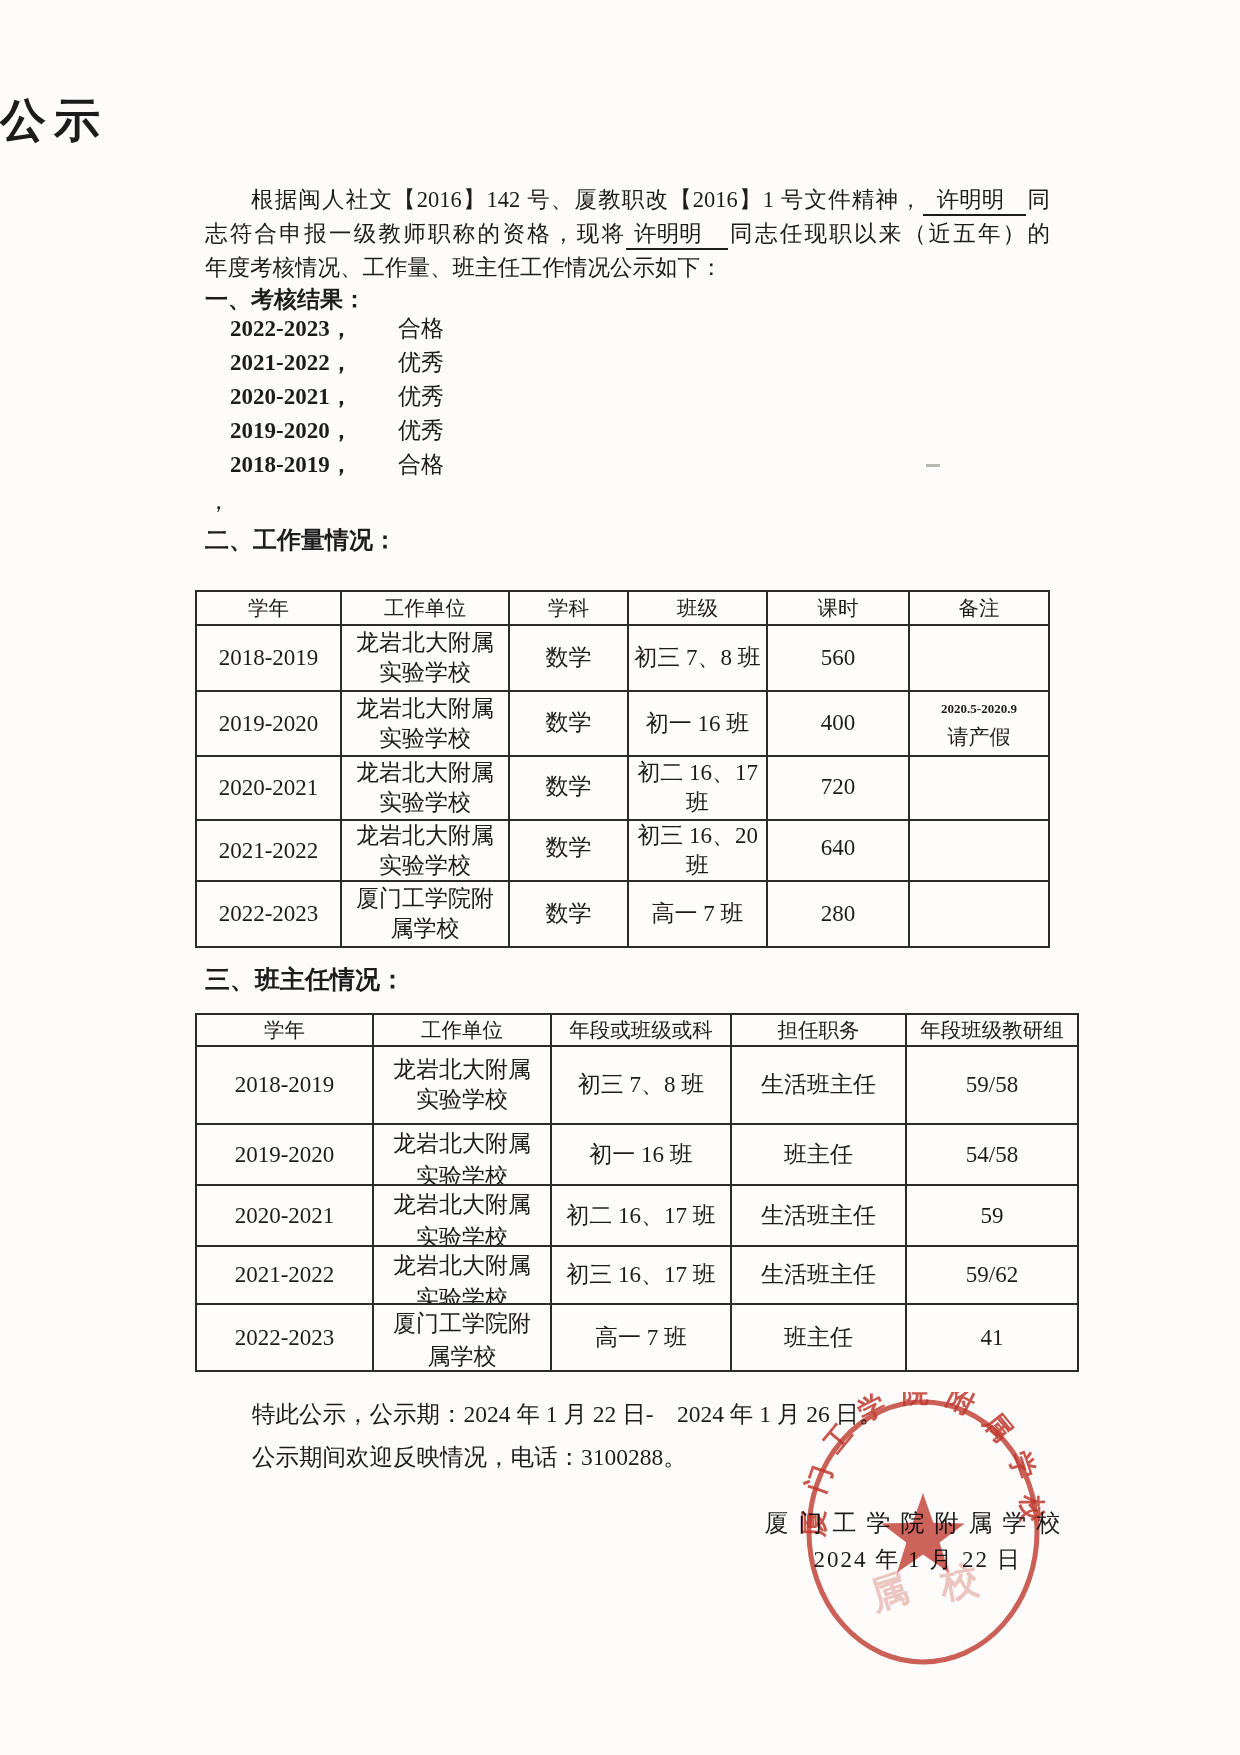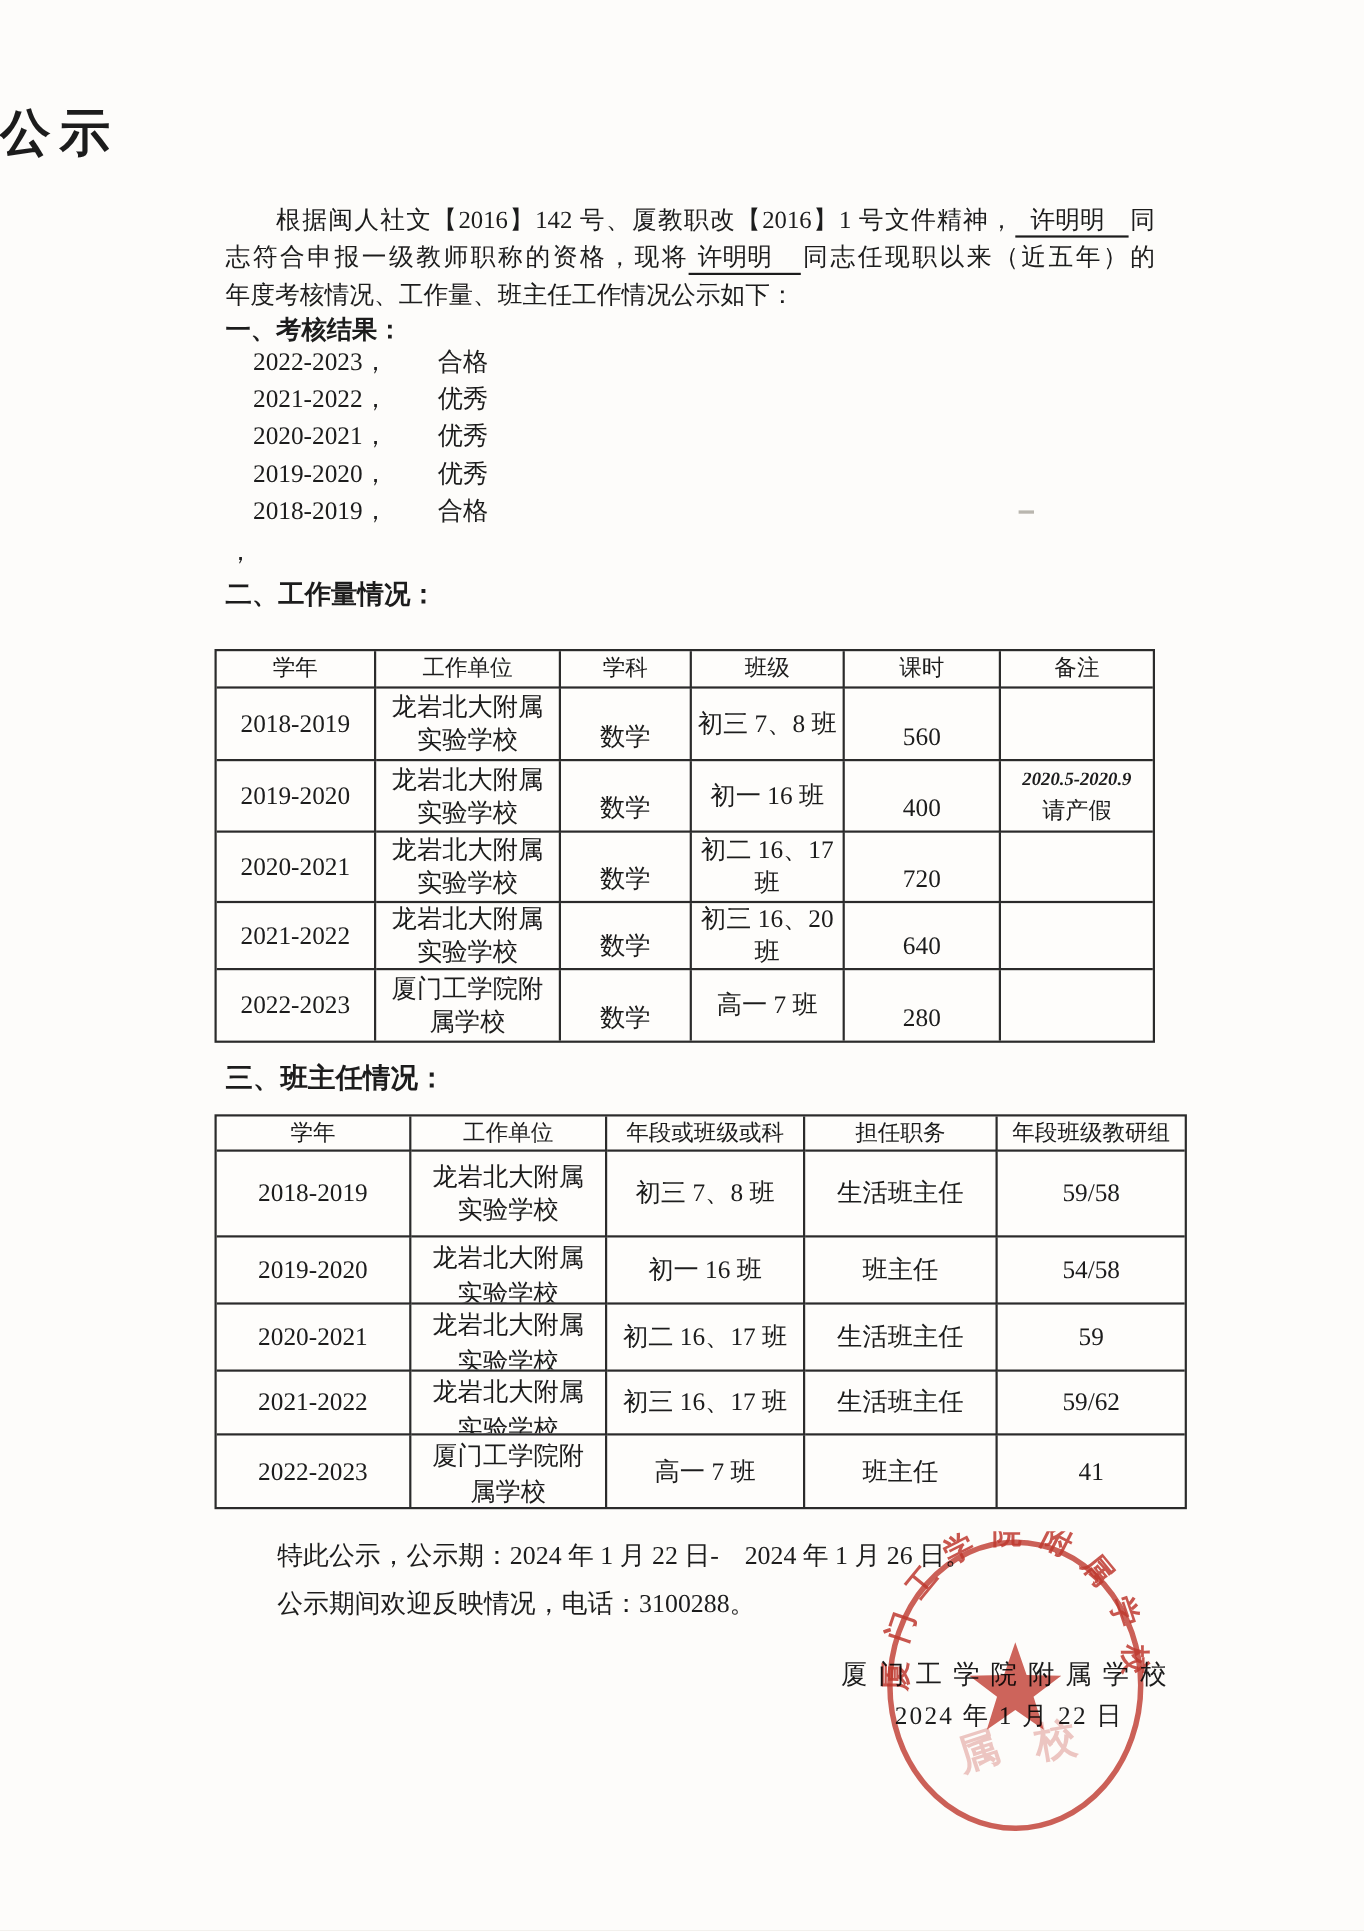--- a/index.html
+++ b/index.html
@@ -18,44 +18,44 @@
   .iline2{top:217px;}
   .iline3{top:251px;}
   .uname{
     display:inline-block;border-bottom:2px solid #1c1c1c;
     padding:0 22px 1px 14px;line-height:26px;text-indent:0;
   }
   .h-bold{font-family:"Liberation Sans","DejaVu Sans",sans-serif;font-weight:700;}
   .sec-h1{left:205px;top:284px;font-size:23px;}
   .list{left:230px;top:312px;font-size:23px;}
   .list .row{height:34px;line-height:34px;}
-  .list .yr{font-weight:400;display:inline-block;min-width:128px;}
+  .list .yr{font-weight:700;display:inline-block;min-width:128px;}
   .list .res{margin-left:40px;}
   .stray{left:207px;top:486px;font-size:23px;}
   .sec-h2{left:205px;top:524px;font-size:24px;}
   .sec-h3{left:205px;top:963px;font-size:25px;}
 
   .grid{display:grid;border:2.5px solid #2b2b2b;background:#fefdfb;}
   .t1{left:195px;top:590px;width:851px;height:354px;
       grid-template-columns:145px 168px 119px 139px 142px 138px;
       grid-template-rows:34px 66px 65px 64px 61px 64px;}
   .t2{left:195px;top:1013px;width:880px;height:355px;
       grid-template-columns:177px 178px 180px 175px 170px;
       grid-template-rows:32px 78px 61px 61px 58px 65px;}
   .cell{
     border-right:2px solid #2b2b2b;border-bottom:2px solid #2b2b2b;
     display:flex;flex-direction:column;justify-content:center;align-items:center;
     font-size:23px;line-height:30px;overflow:hidden;text-align:center;
   }
   .cell.lc{border-right:none;}
   .cell.lr{border-bottom:none;}
   .th{font-size:20.5px;line-height:22px;}
-  .vbot{justify-content:flex-end;padding-bottom:5px;}
+  .vbot{justify-content:flex-end;padding-bottom:17px;}
   .clip{justify-content:flex-start;padding-top:2px;line-height:33px;}
-  .note1{font-size:17px;font-weight:700;line-height:26px;font-style:italic;}
+  .note1{font-size:13px;font-weight:700;line-height:26px;}
   .note2{font-size:21px;line-height:30px;}
 
   .foot1{left:252px;top:1398px;font-size:23.5px;}
   .foot2{left:252px;top:1441px;font-size:23.5px;}
   .sig{left:735px;top:1506px;width:365px;text-align:center;}
   .sig-school{font-size:24px;letter-spacing:10px;line-height:34px;}
   .sig-date{font-size:23px;letter-spacing:2px;line-height:40px;}
 
   .seal{left:797px;top:1392px;mix-blend-mode:multiply;}
   .seal-ring{fill:none;stroke-width:5px;stroke-opacity:.8;}

